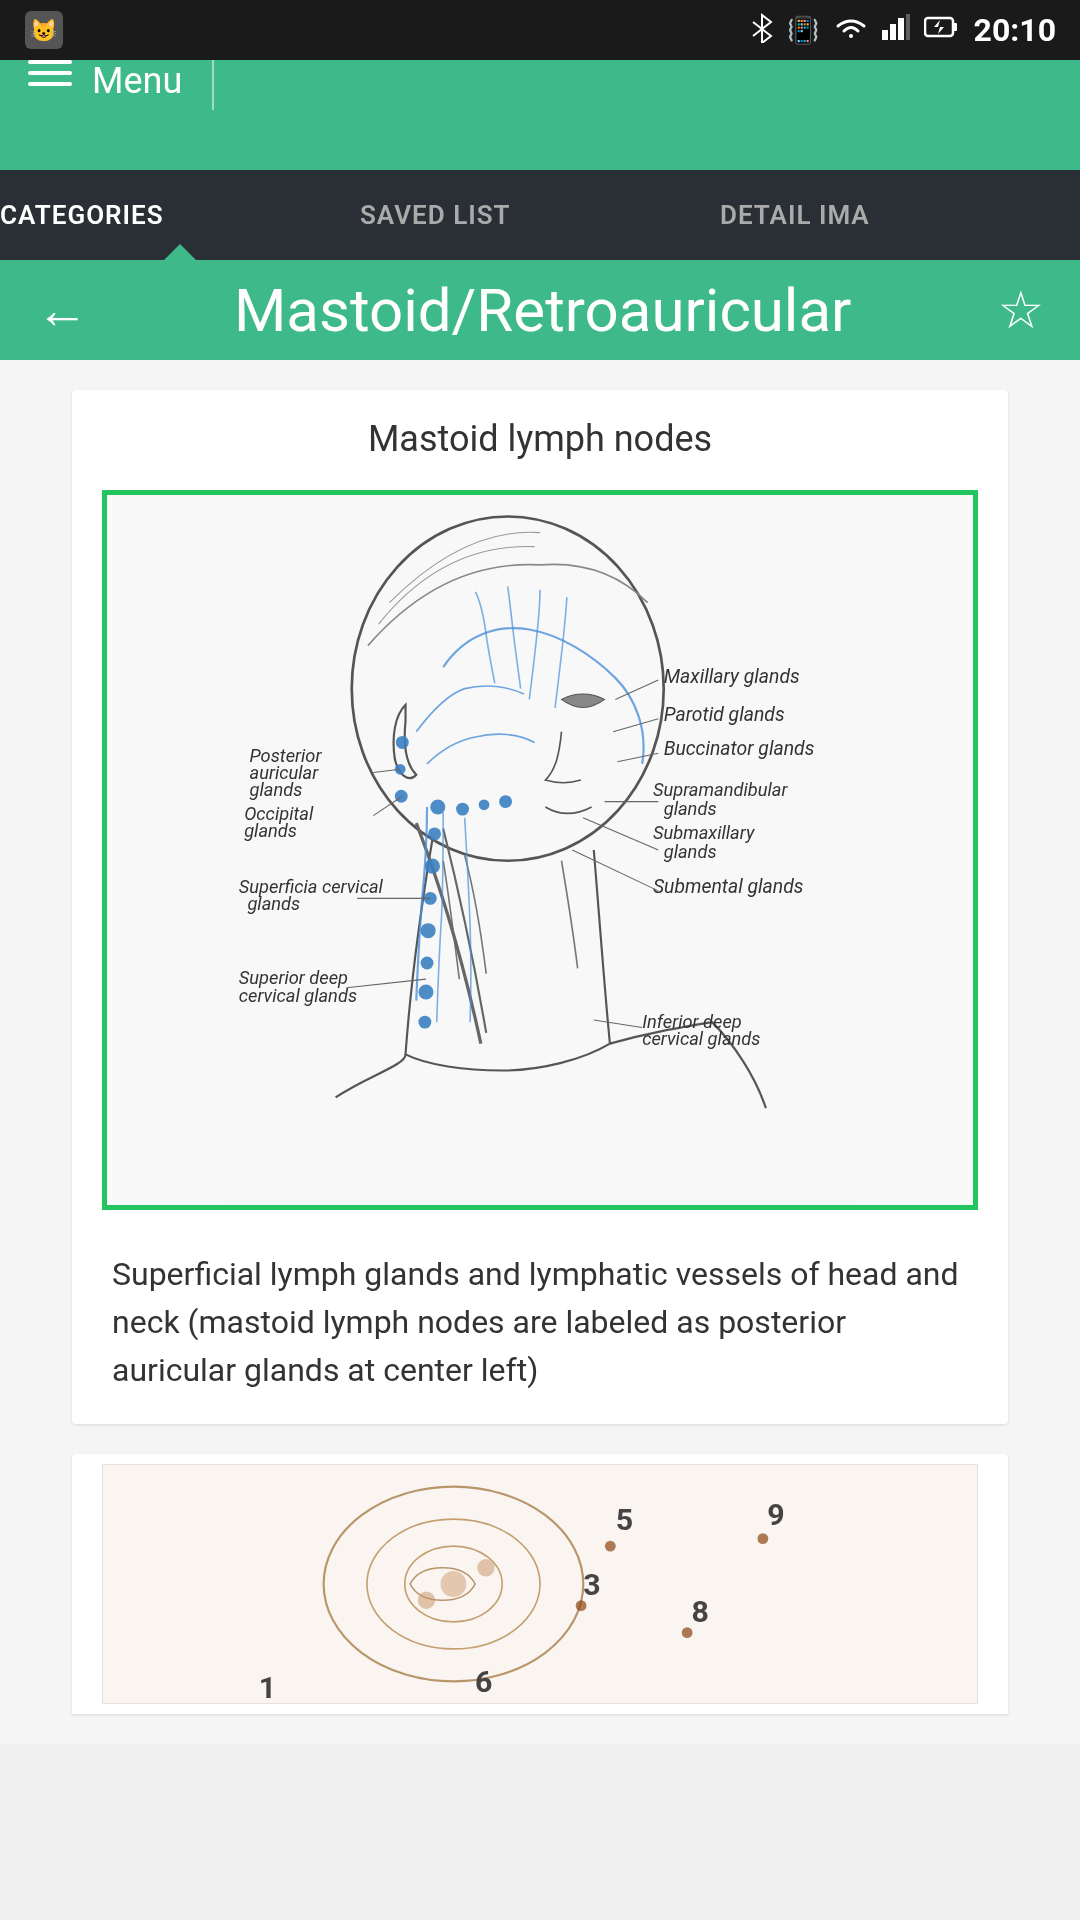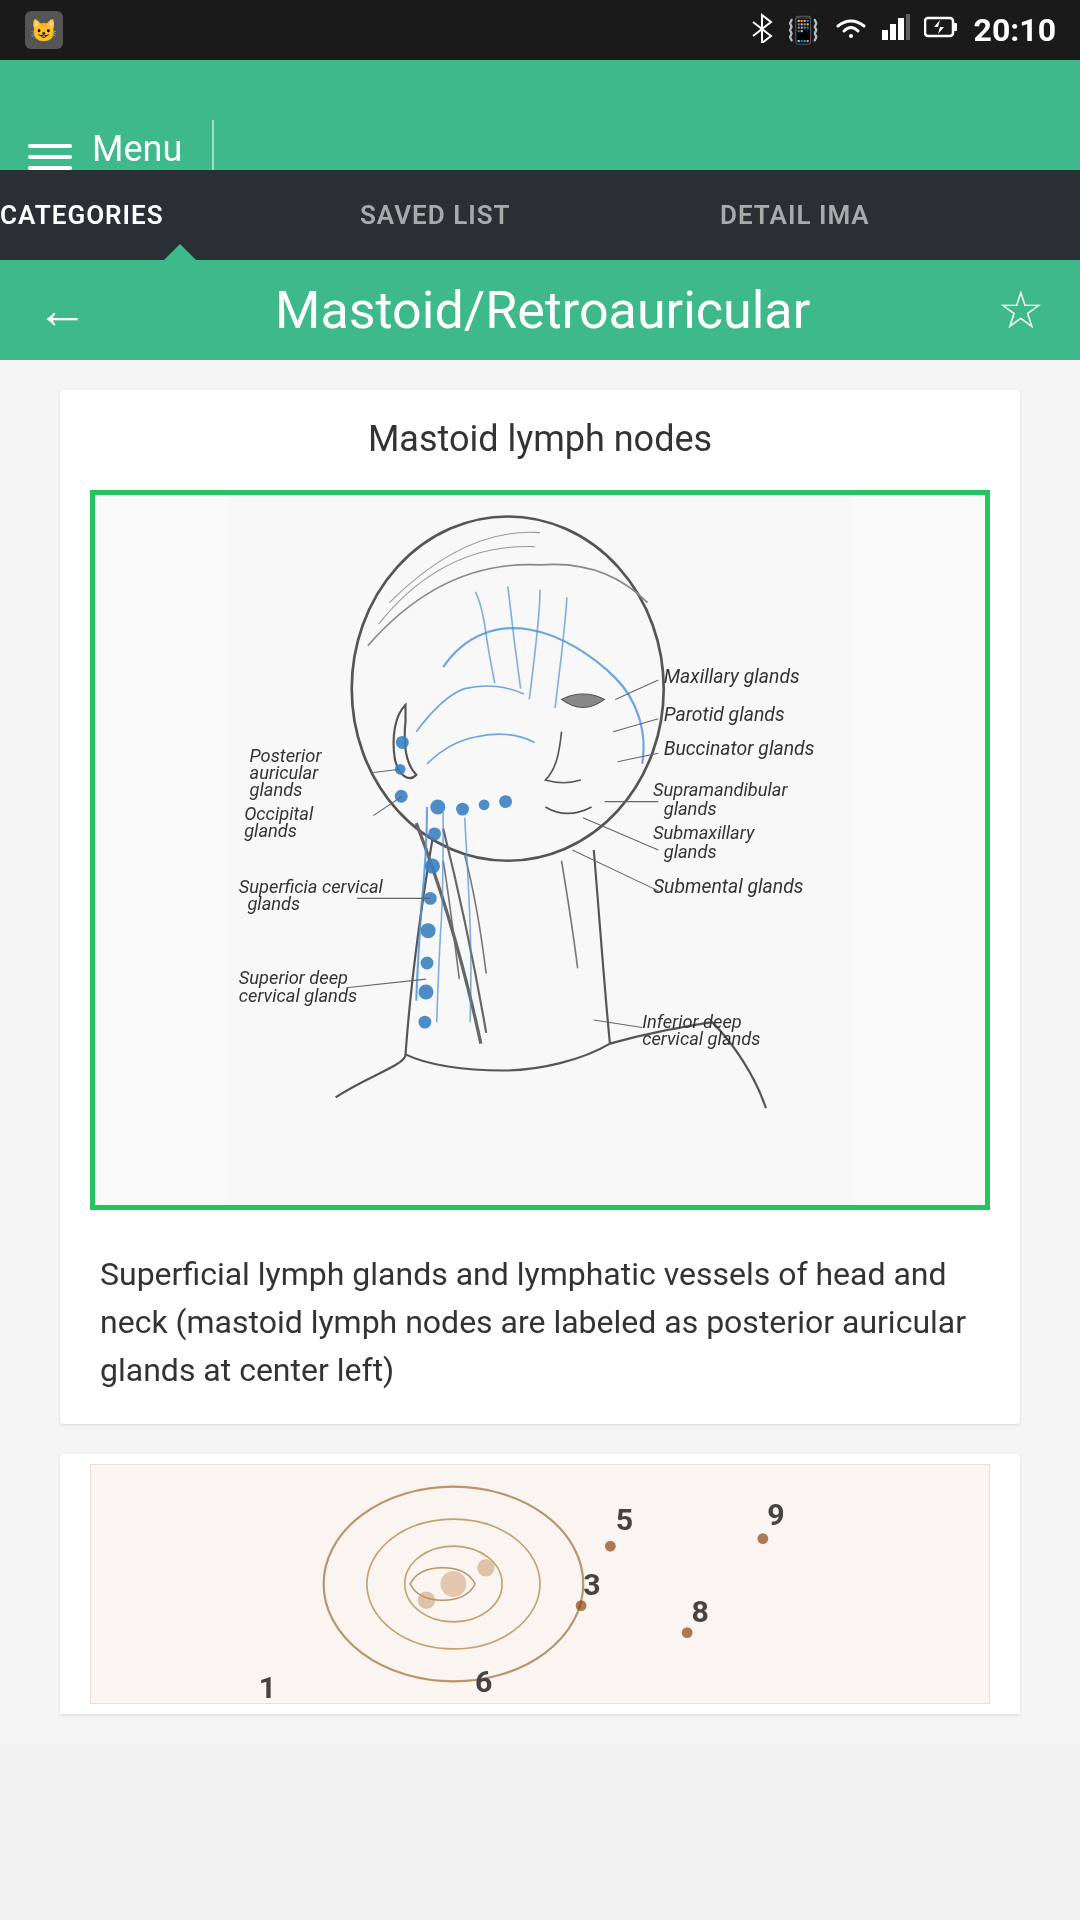--- a/index.html
+++ b/index.html
@@ -46,21 +46,21 @@
       font-weight: bold;
       color: white;
     }
 
     
     .app-header {
       width: 100%;
       height: 110px;
       background: #3db98a;
       display: flex;
-      align-items: flex-end;
+      align-items: flex-start;
       padding: 0 28px;
       gap: 20px;
     }
     .menu-button {
       display: flex;
       flex-direction: column;
       gap: 7px;
       cursor: pointer;
     }
     .menu-button span {
@@ -137,36 +137,36 @@
       padding: 0 36px;
     }
     .back-button {
       color: white;
       font-size: 52px;
       cursor: pointer;
       font-weight: 300;
     }
     .section-title {
       color: white;
-      font-size: 52px;
+      font-size: 60px;
       font-weight: 400;
       text-align: center;
       flex: 1;
     }
     .star-button {
       color: white;
       font-size: 52px;
       cursor: pointer;
     }
 
     
     .main-content {
       width: 100%;
       background: #f5f5f5;
-      padding: 30px 0;
+      padding: 30px 12px;
     }
 
     
     .card {
       background: white;
       margin: 0 60px 30px;
       border-radius: 4px;
       overflow: hidden;
       box-shadow: 0 1px 3px rgba(0,0,0,0.12);
     }

